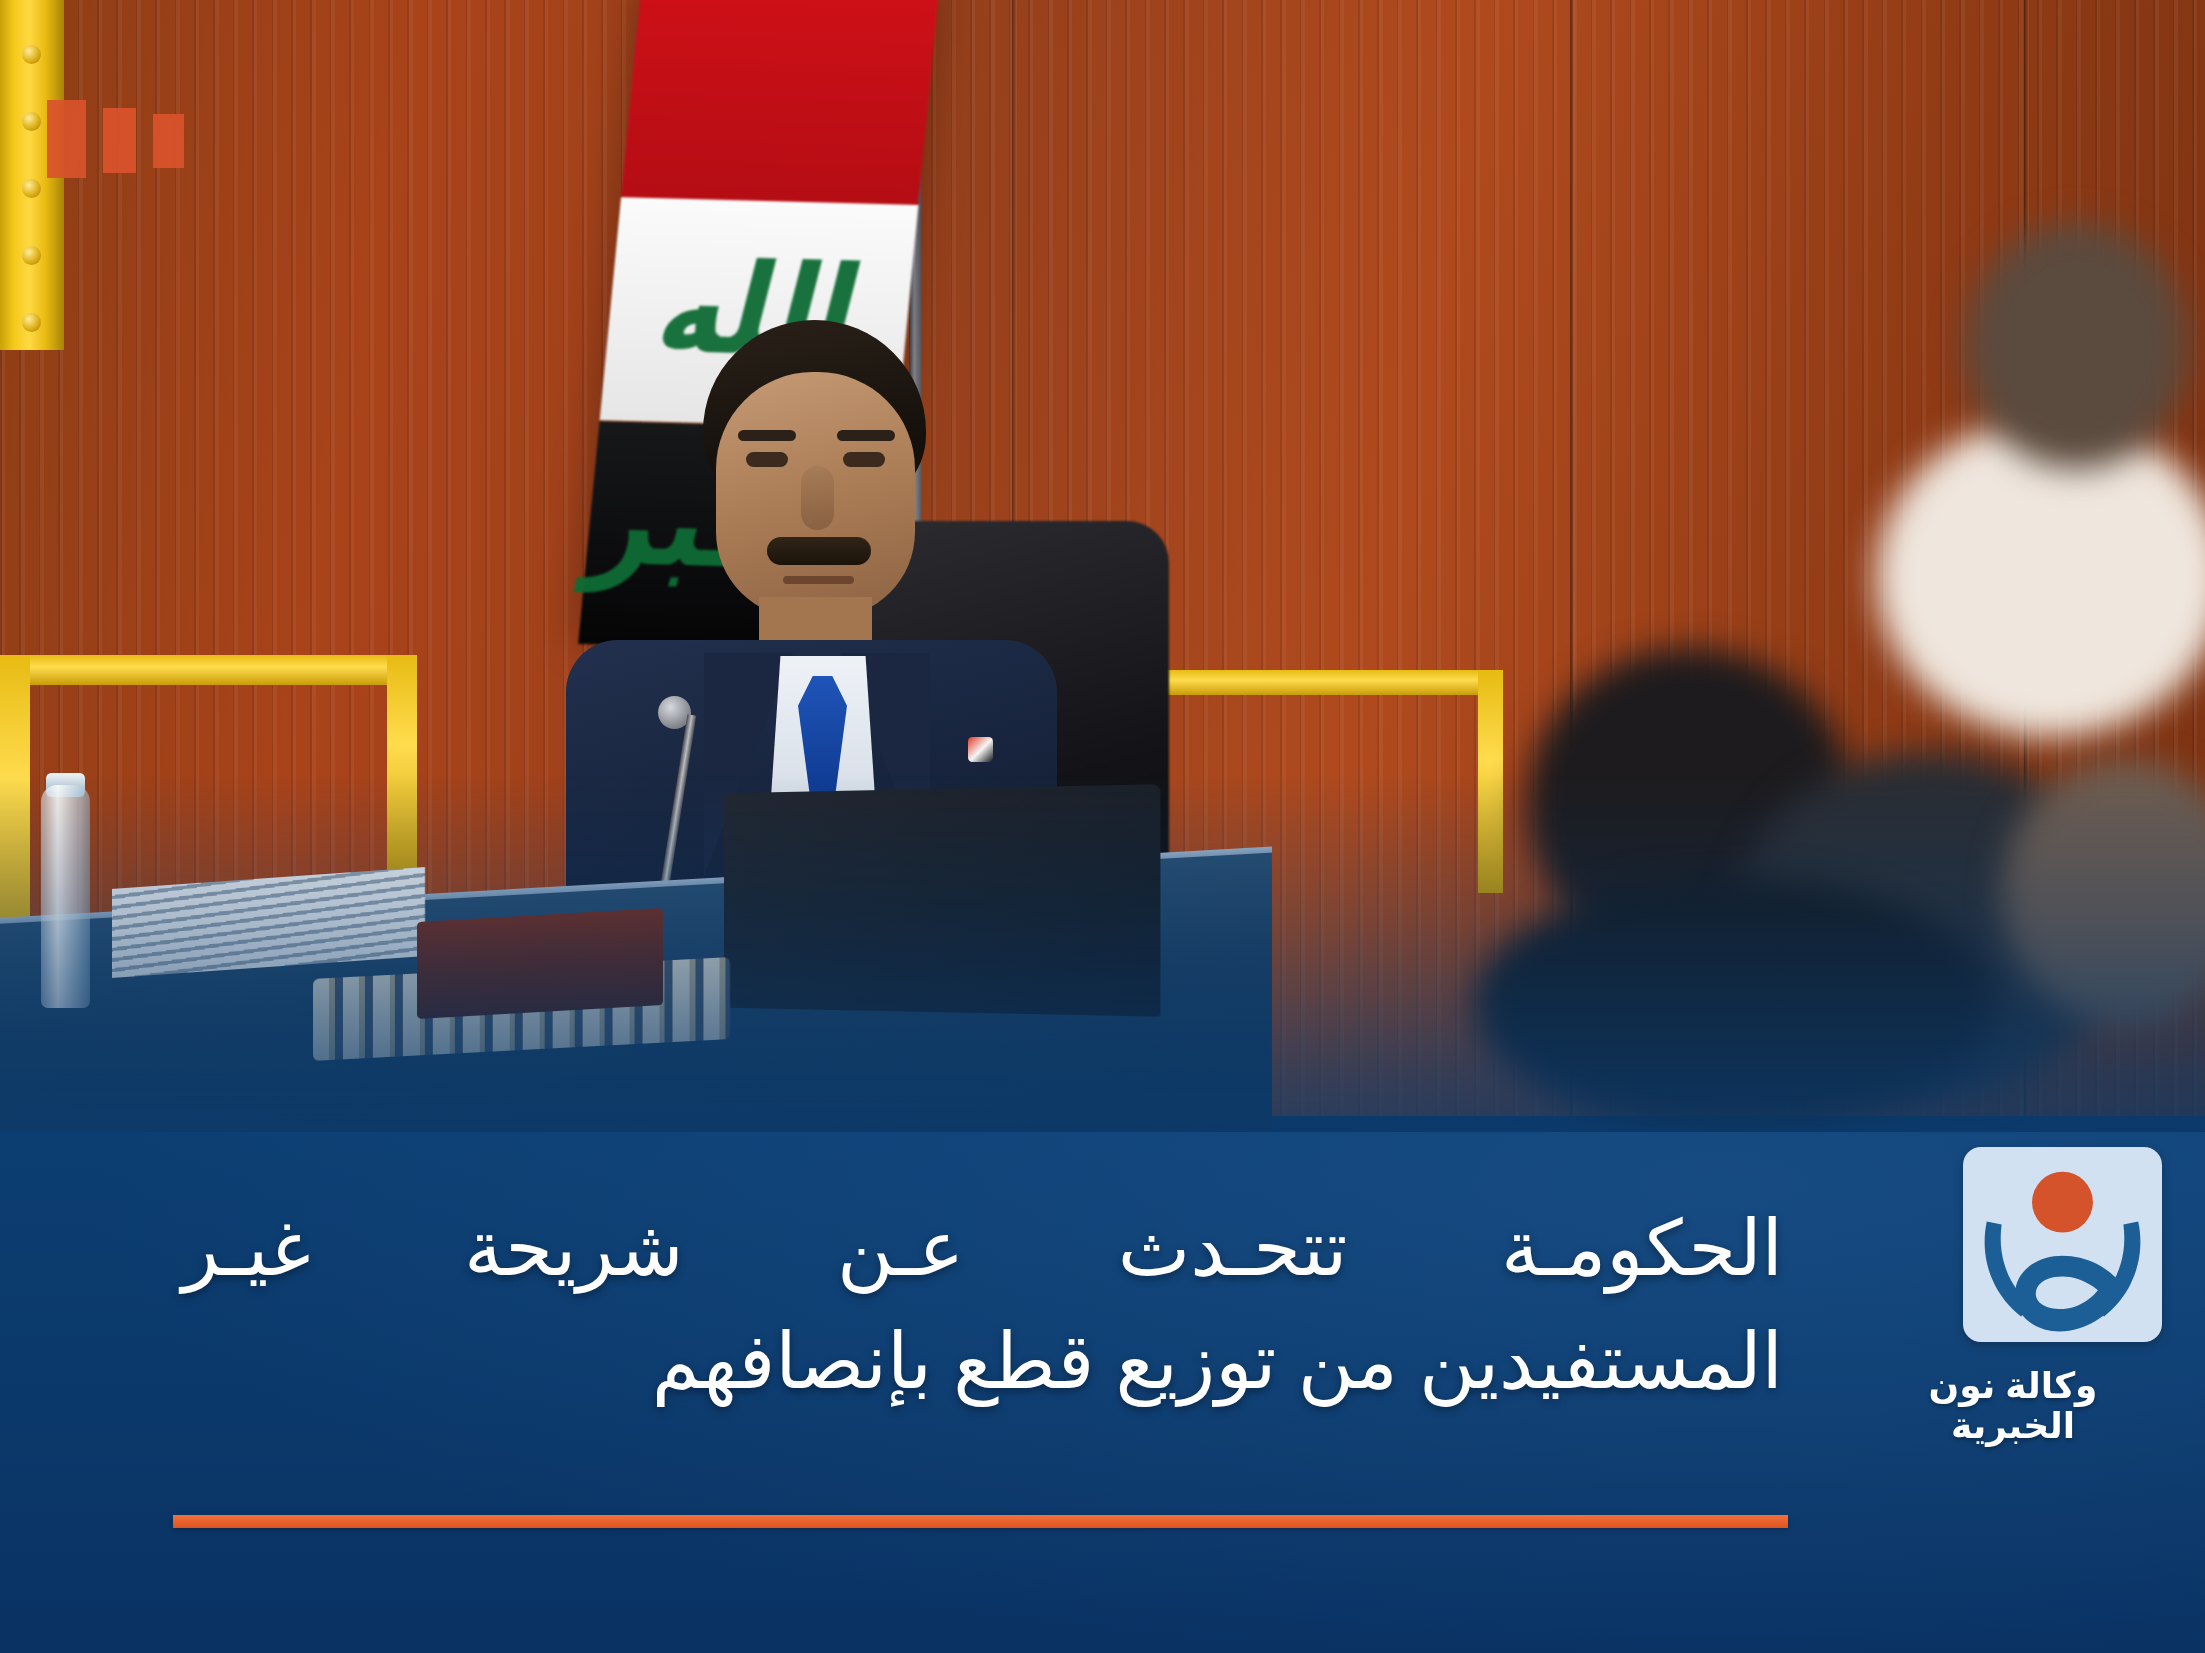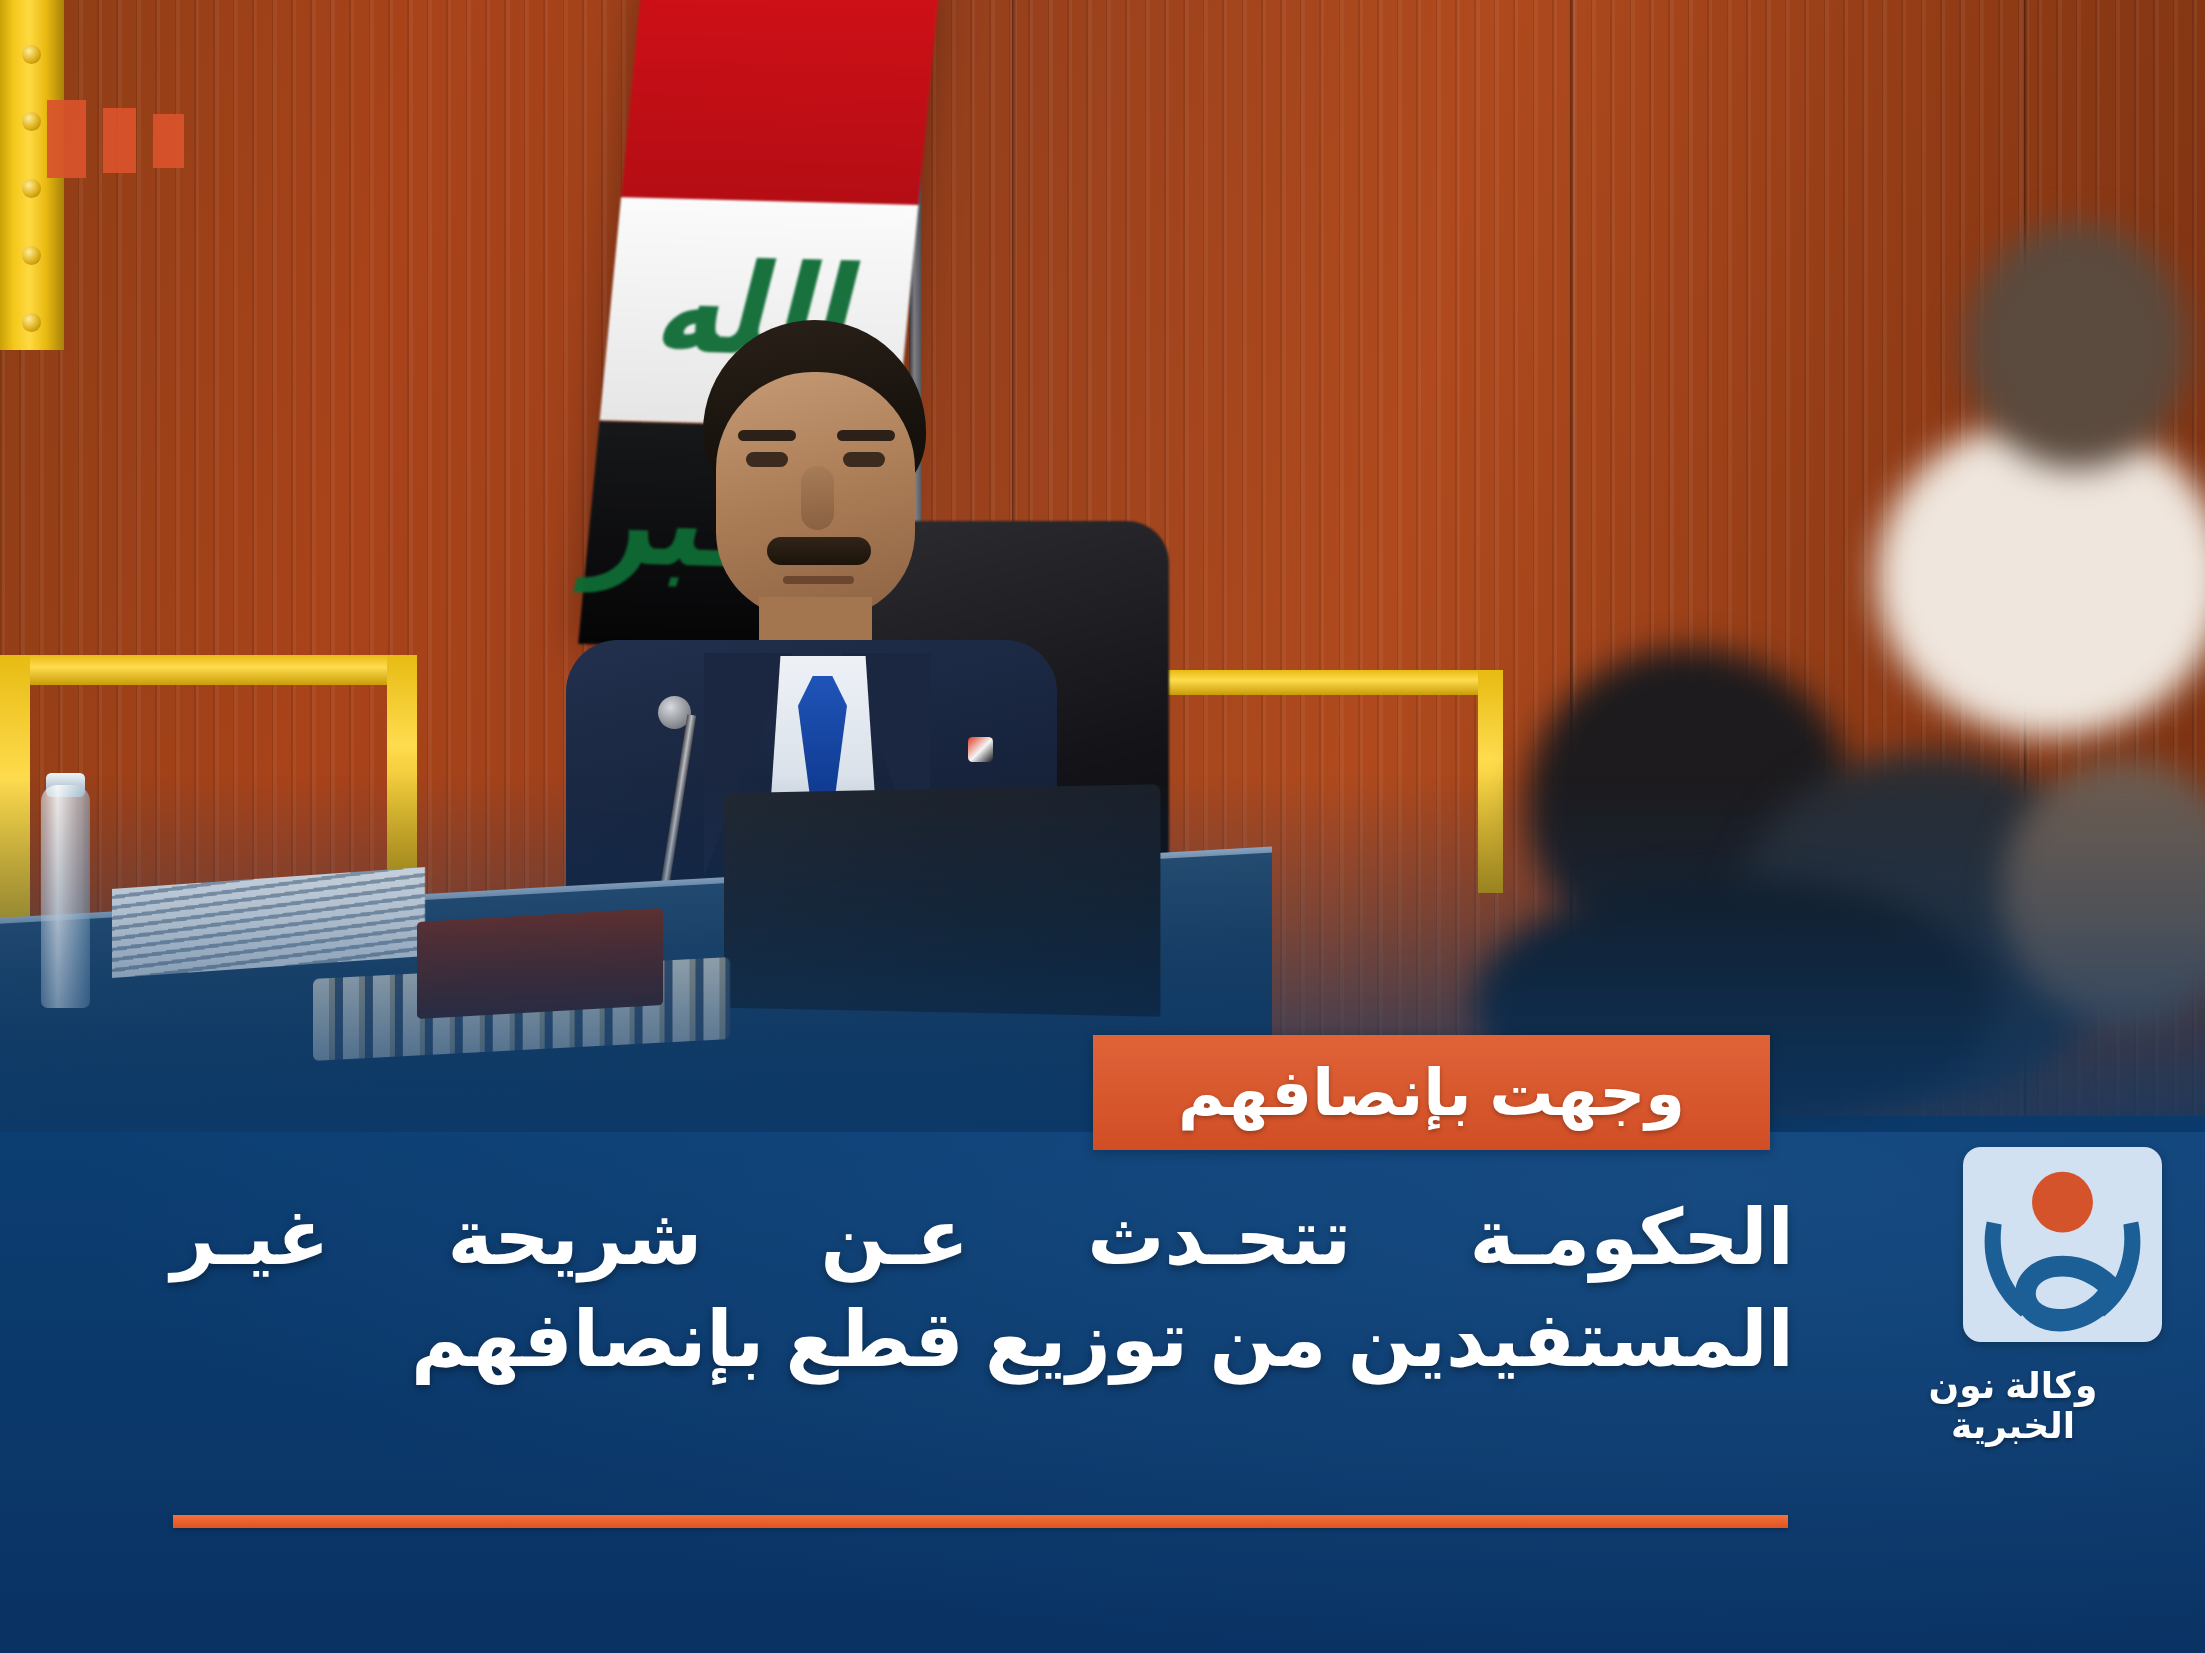--- a/index.html
+++ b/index.html
@@ -211,24 +211,24 @@
     letter-spacing:-0.7px;white-space:nowrap;
     text-shadow:0 2.2px 5.2px rgba(0,0,0,.30);
   }
 
   
   #headline{
     position:absolute;left:171px;top:1187px;width:1623px;
     color:#fff;text-align:justify;direction:rtl;
   }
   #headline .hl{
-    font-size:77px;font-weight:bold;line-height:1.32;
+    font-size:77px;font-weight:normal;line-height:1.32;
     text-shadow:0 3px 9px rgba(0,0,0,.38);
     text-align:justify;text-align-last:justify;
-    margin:0;
+    margin:11px;
   }
   #headline .hl.last{text-align-last:right;}
 
   #rule{
     position:absolute;left:173px;top:1515px;width:1615px;height:12.7px;
     background:linear-gradient(180deg,#f2703c,#e0541f);
     box-shadow:0 1.5px 5.2px rgba(0,0,0,.25);
   }
 
   
@@ -337,23 +337,20 @@
 
   <div id="overlay"></div>
   <div id="overlay-solid"></div>
 
   <div id="watermark">
     <div class="wbar" style="left:47px;top:100px;width:39px;height:78px"></div>
     <div class="wbar" style="left:103px;top:108px;width:33px;height:65px"></div>
     <div class="wbar" style="left:153px;top:114px;width:31px;height:54px"></div>
   </div>
 
-  <div id="kicker">
-    <span class="ktext">وجهت بإنصافهم</span>
-  </div>
 
   <div id="headline">
     <p class="hl">الحكومـة تتحـدث عـن شريحة غيـر</p>
     <p class="hl last">المستفيدين من توزيع قطع بإنصافهم</p>
   </div>
   <div id="rule"></div>
 
   <div id="brand">
 
 

